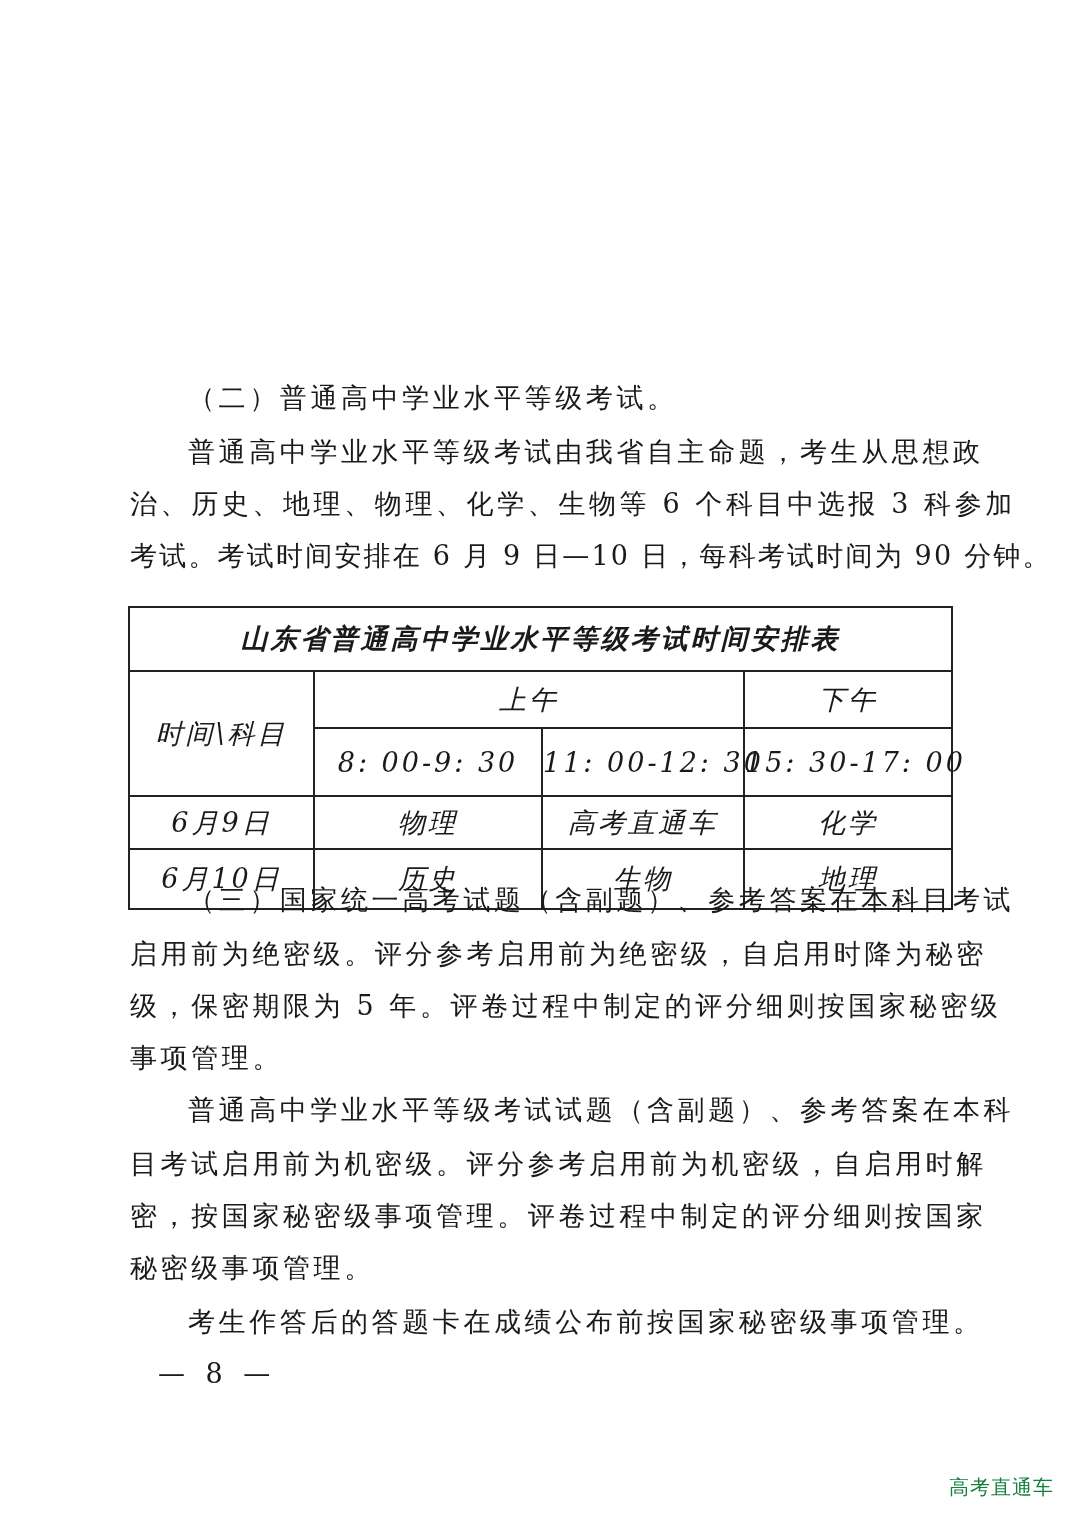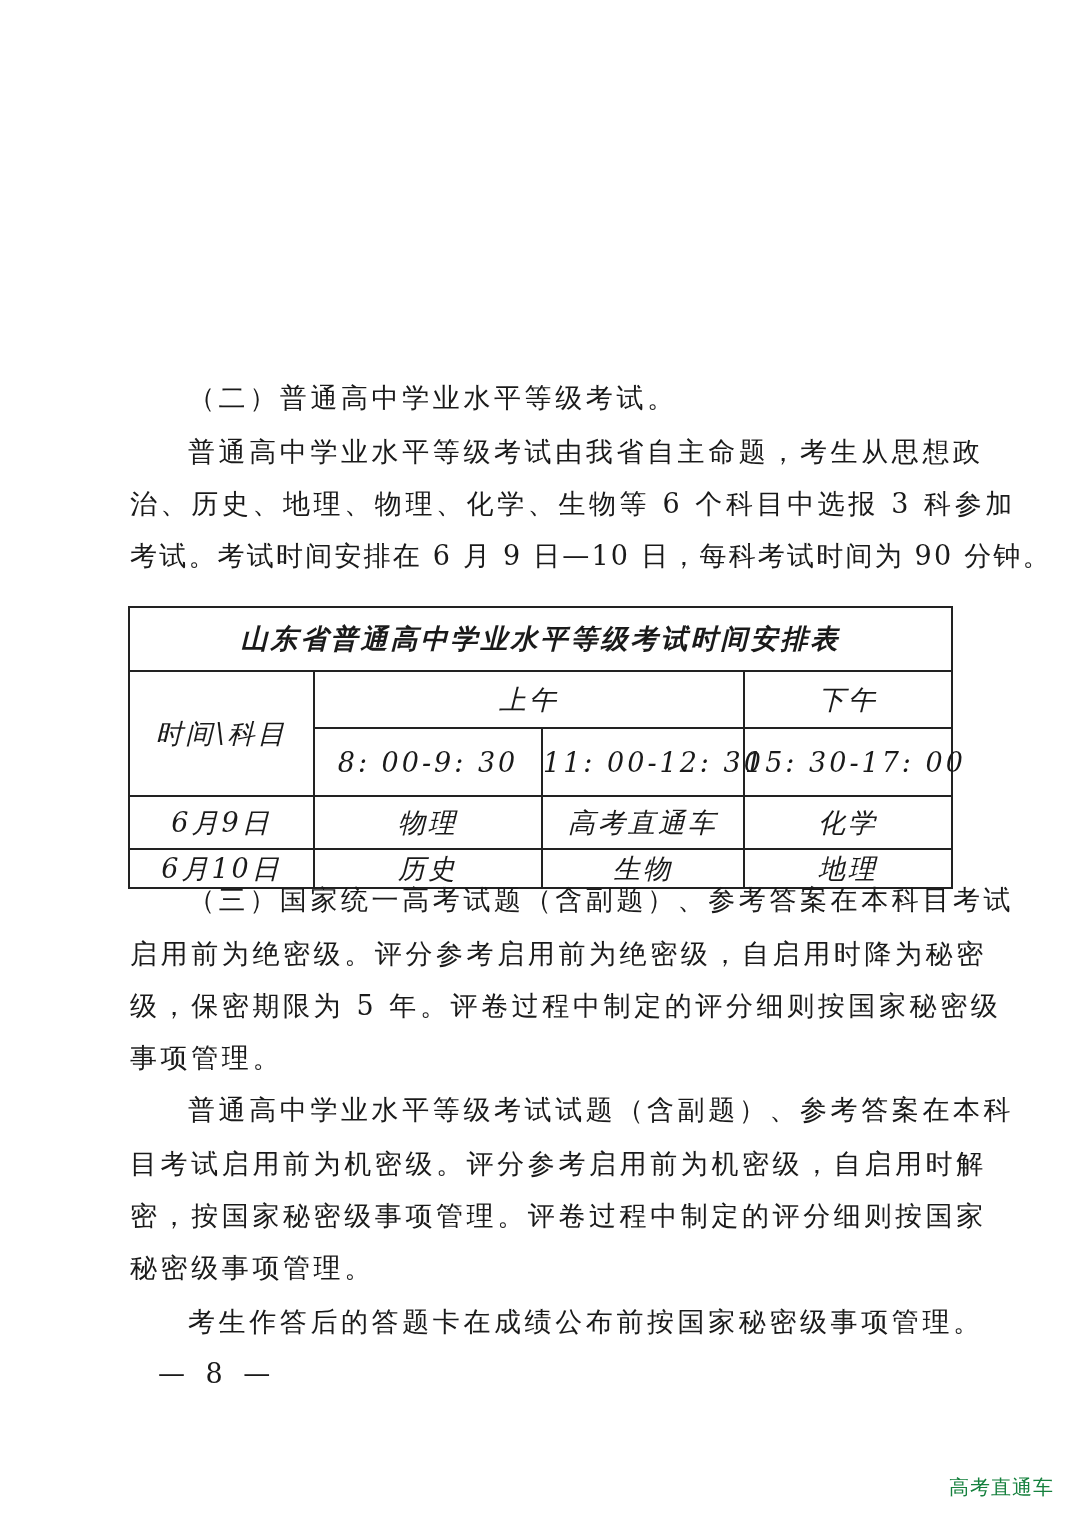--- a/index.html
+++ b/index.html
@@ -66,21 +66,21 @@
     <td>8: 00-9: 30</td>
     <td>11: 00-12: 30</td>
     <td>15: 30-17: 00</td>
   </tr>
   <tr style="height:53px">
     <td>6月9日</td>
     <td>物理</td>
     <td>高考直通车</td>
     <td>化学</td>
   </tr>
-  <tr style="height:39px">
+  <tr style="height:60px">
     <td>6月10日</td>
     <td>历史</td>
     <td>生物</td>
     <td>地理</td>
   </tr>
 </tbody>
   </table>
 
 <div class="para indent" style="top:874px">（三）国家统一高考试题（含副题）、参考答案在本科目考试</div>
 <div class="para" style="top:928px">启用前为绝密级。评分参考启用前为绝密级，自启用时降为秘密</div>

